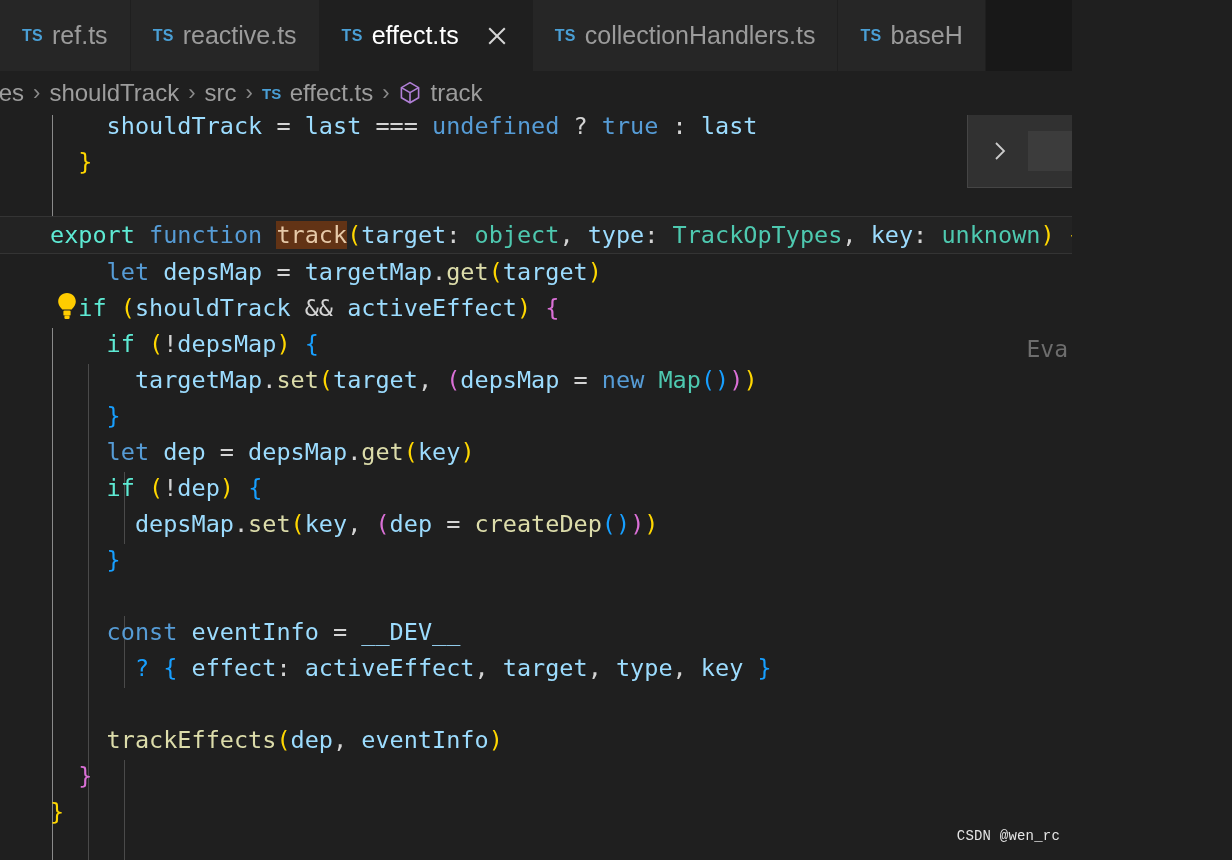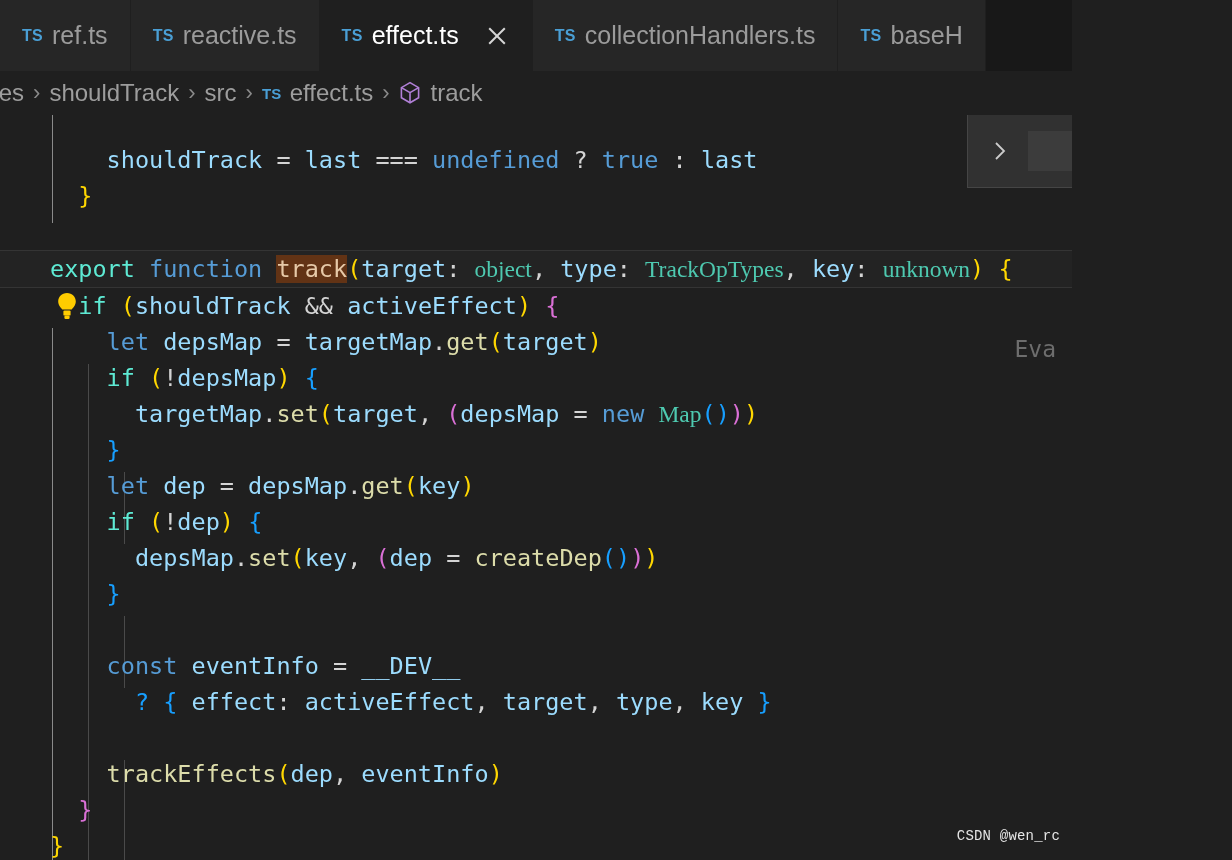--- a/index.html
+++ b/index.html
@@ -132,21 +132,20 @@
     font-family: "DejaVu Sans Mono", "Liberation Mono", monospace;
     font-size: 23.5px;
     line-height: 36px;
   }
   .code-area {
     position: absolute;
     left: 0;
     top: 0;
     right: 0;
     bottom: 0;
-    margin-top: 34px;
   }
   .line {
     position: relative;
     height: 36px;
     white-space: pre;
     color: #d4d4d4;
     padding-left: 50px;
     box-sizing: border-box;
   }
   .line.current {
@@ -173,21 +172,21 @@
     left: 54px;
     top: 176px;
     width: 26px;
     height: 30px;
     z-index: 3;
   }
 
   
   .inline-hint {
     position: absolute;
-    right: 16px;
+    right: 4px;
     top: 216px;
     font-family: "DejaVu Sans Mono", "Liberation Mono", monospace;
     font-size: 23px;
     color: #6d6d6d;
     white-space: pre;
     z-index: 2;
   }
 
   
   .find-widget {
@@ -232,21 +231,21 @@
     font-size: 14px;
     color: #e5e5e5;
     letter-spacing: 0.2px;
     z-index: 5;
   }
 
   
   .t-kw      { color: #5eead4; }  
   .t-kw2     { color: #569cd6; }  
   .t-var     { color: #9cdcfe; }
-  .t-type    { color: #4ec9b0; font-family: Liberation Serif, serif; }
+  .t-type    { color: #4ec9b0; }
   .t-fn      { color: #dcdcaa; }
   .t-plain   { color: #d4d4d4; }
   .t-b1      { color: #ffd700; }  
   .t-b2      { color: #da70d6; }  
   .t-b3      { color: #179fff; }  
   .t-hl      { background: #623315; color: #e6c9a8; }
 </style>
 </head>
 <body>
 
@@ -324,23 +323,23 @@
     <div class="code-area">
 
       <div class="line" style="margin-top:-7px;"><span class="gutter-pad">    </span><span class="t-var">shouldTrack</span><span class="t-plain"> = </span><span class="t-var">last</span><span class="t-plain"> === </span><span class="t-kw2">undefined</span><span class="t-plain"> ? </span><span class="t-kw2">true</span><span class="t-plain"> : </span><span class="t-var">last</span></div>
 
       <div class="line"><span class="gutter-pad">  </span><span class="t-b1">}</span></div>
 
       <div class="line">&nbsp;</div>
 
       <div class="line current"><span class="t-kw">export</span><span class="t-plain"> </span><span class="t-kw2">function</span><span class="t-plain"> </span><span class="t-hl">track</span><span class="t-b1">(</span><span class="t-var">target</span><span class="t-plain">: </span><span class="t-type">object</span><span class="t-plain">, </span><span class="t-var">type</span><span class="t-plain">: </span><span class="t-type">TrackOpTypes</span><span class="t-plain">, </span><span class="t-var">key</span><span class="t-plain">: </span><span class="t-type">unknown</span><span class="t-b1">)</span><span class="t-plain"> </span><span class="t-b1">{</span></div>
 
+      <div class="line"><span class="gutter-pad">    </span><span class="t-kw2">let</span><span class="t-plain"> </span><span class="t-var">depsMap</span><span class="t-plain"> = </span><span class="t-var">targetMap</span><span class="t-plain">.</span><span class="t-fn">get</span><span class="t-b1">(</span><span class="t-var">target</span><span class="t-b1">)</span></div>
+
       <div class="line"><span class="gutter-pad">  </span><span class="t-kw">if</span><span class="t-plain"> </span><span class="t-b1">(</span><span class="t-var">shouldTrack</span><span class="t-plain"> &amp;&amp; </span><span class="t-var">activeEffect</span><span class="t-b1">)</span><span class="t-plain"> </span><span class="t-b2">{</span></div>
-
-      <div class="line"><span class="gutter-pad">    </span><span class="t-kw2">let</span><span class="t-plain"> </span><span class="t-var">depsMap</span><span class="t-plain"> = </span><span class="t-var">targetMap</span><span class="t-plain">.</span><span class="t-fn">get</span><span class="t-b1">(</span><span class="t-var">target</span><span class="t-b1">)</span></div>
 
       <div class="line"><span class="gutter-pad">    </span><span class="t-kw">if</span><span class="t-plain"> </span><span class="t-b1">(</span><span class="t-plain">!</span><span class="t-var">depsMap</span><span class="t-b1">)</span><span class="t-plain"> </span><span class="t-b3">{</span></div>
 
       <div class="line"><span class="gutter-pad">      </span><span class="t-var">targetMap</span><span class="t-plain">.</span><span class="t-fn">set</span><span class="t-b1">(</span><span class="t-var">target</span><span class="t-plain">, </span><span class="t-b2">(</span><span class="t-var">depsMap</span><span class="t-plain"> = </span><span class="t-kw2">new</span><span class="t-plain"> </span><span class="t-type">Map</span><span class="t-b3">(</span><span class="t-b3">)</span><span class="t-b2">)</span><span class="t-b1">)</span></div>
 
       <div class="line"><span class="gutter-pad">    </span><span class="t-b3">}</span></div>
 
       <div class="line"><span class="gutter-pad">    </span><span class="t-kw2">let</span><span class="t-plain"> </span><span class="t-var">dep</span><span class="t-plain"> = </span><span class="t-var">depsMap</span><span class="t-plain">.</span><span class="t-fn">get</span><span class="t-b1">(</span><span class="t-var">key</span><span class="t-b1">)</span></div>
 
       <div class="line"><span class="gutter-pad">    </span><span class="t-kw">if</span><span class="t-plain"> </span><span class="t-b1">(</span><span class="t-plain">!</span><span class="t-var">dep</span><span class="t-b1">)</span><span class="t-plain"> </span><span class="t-b3">{</span></div>

